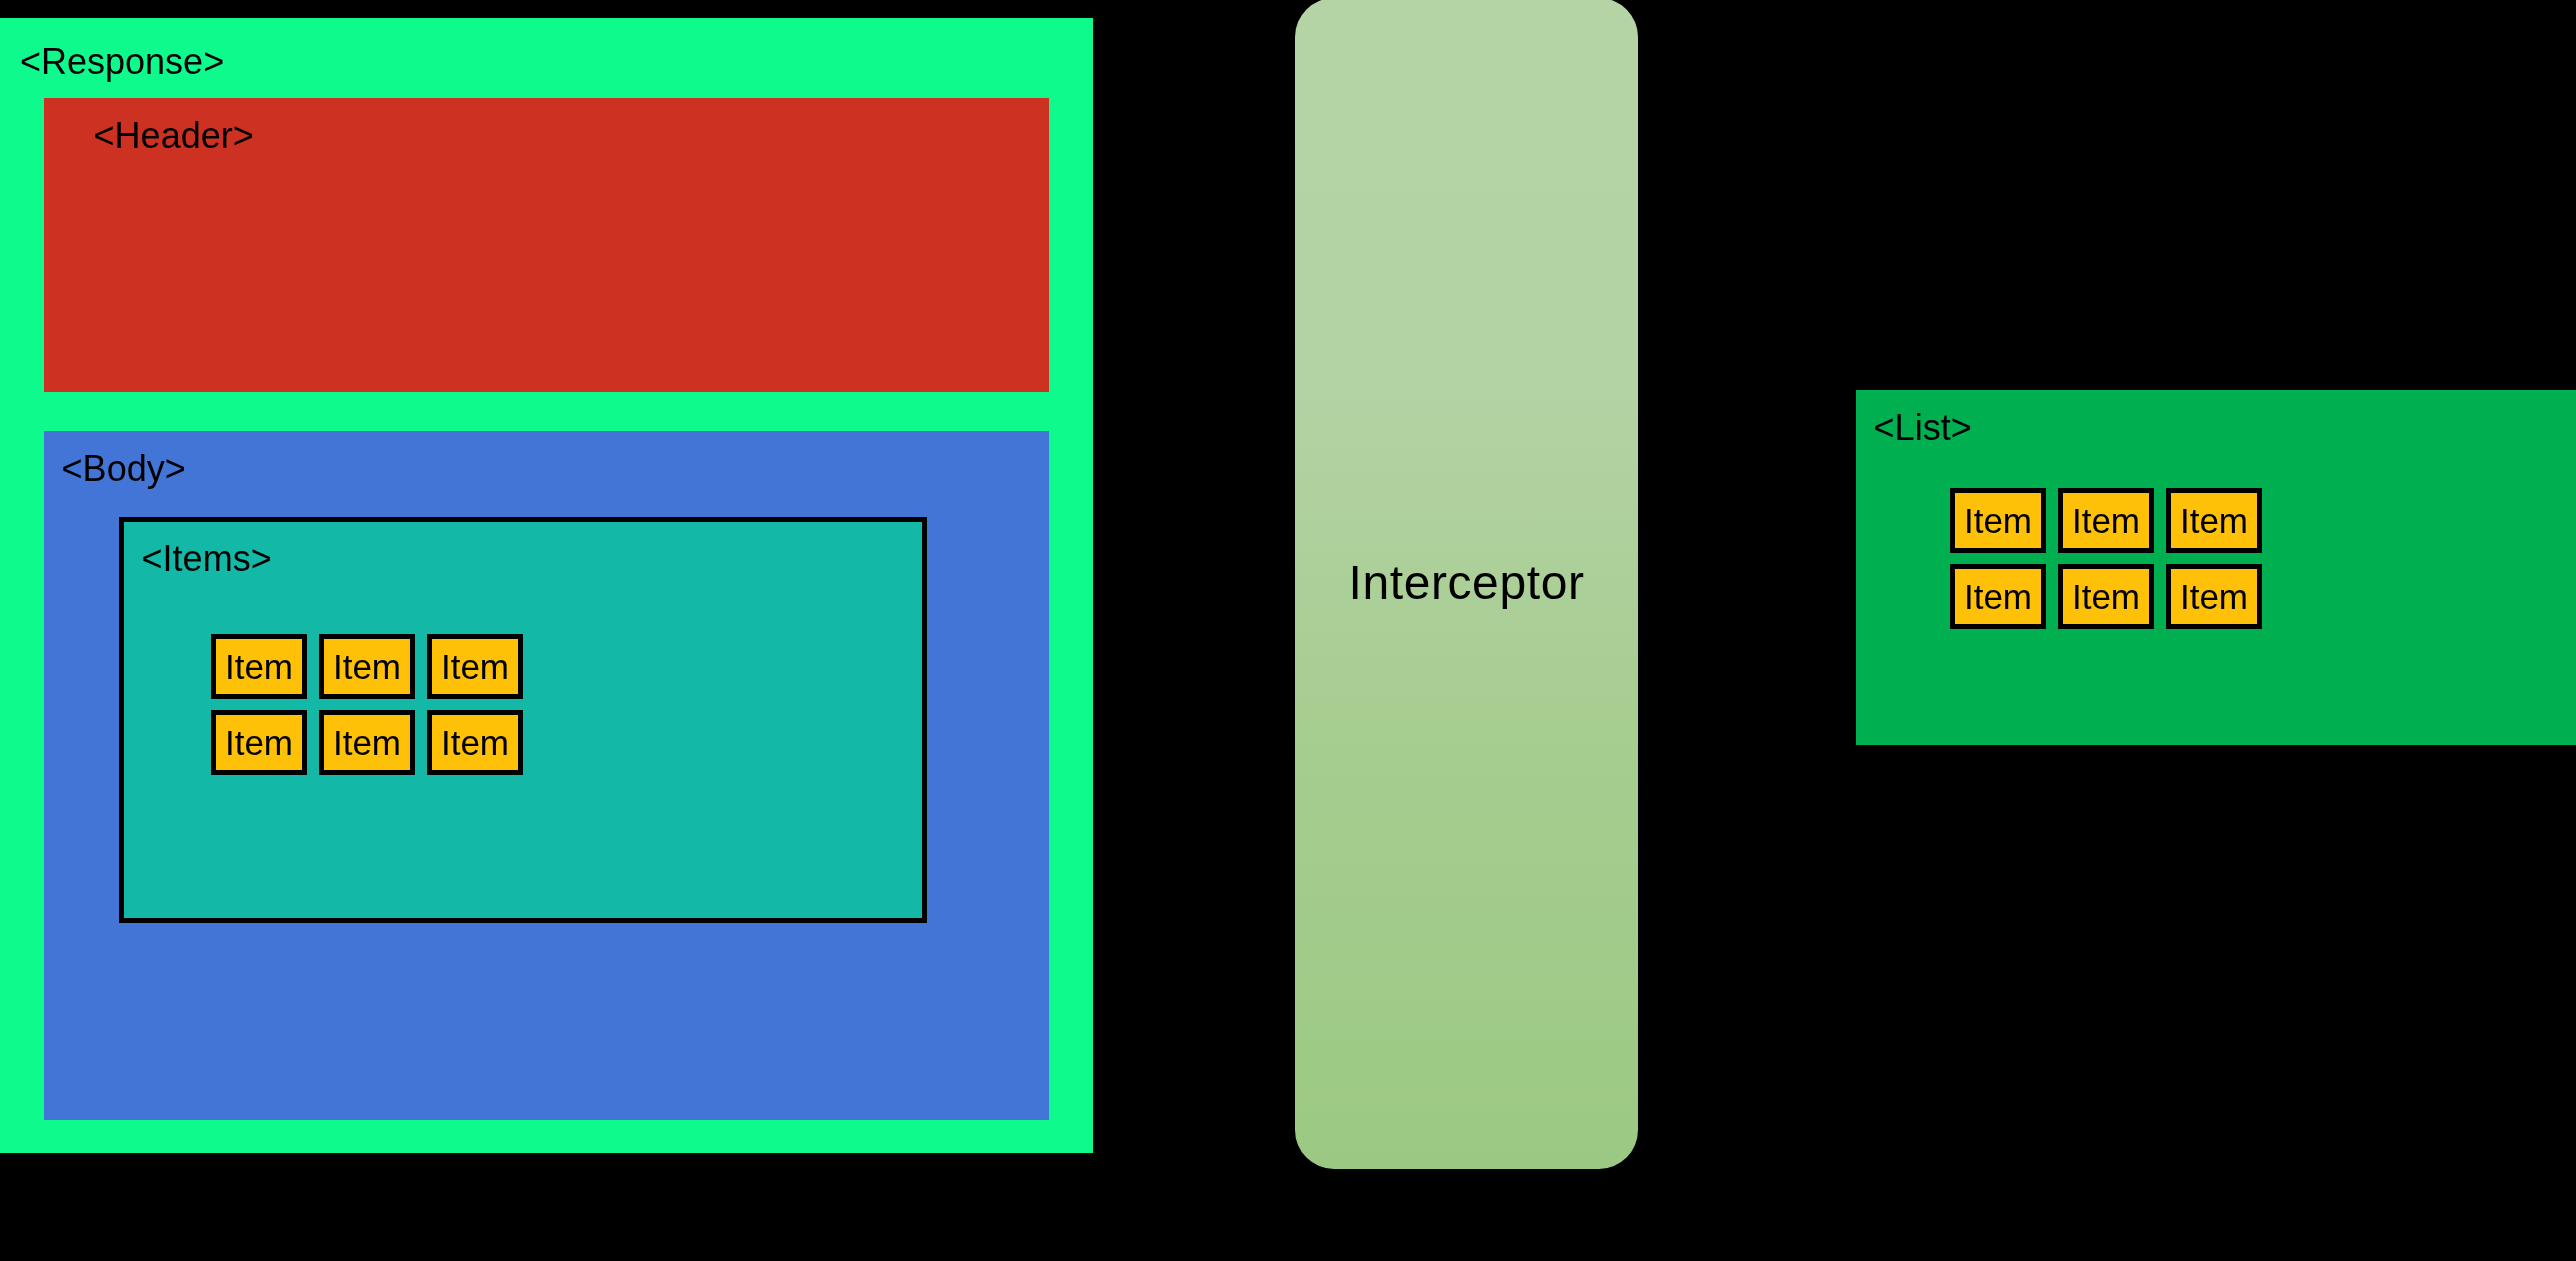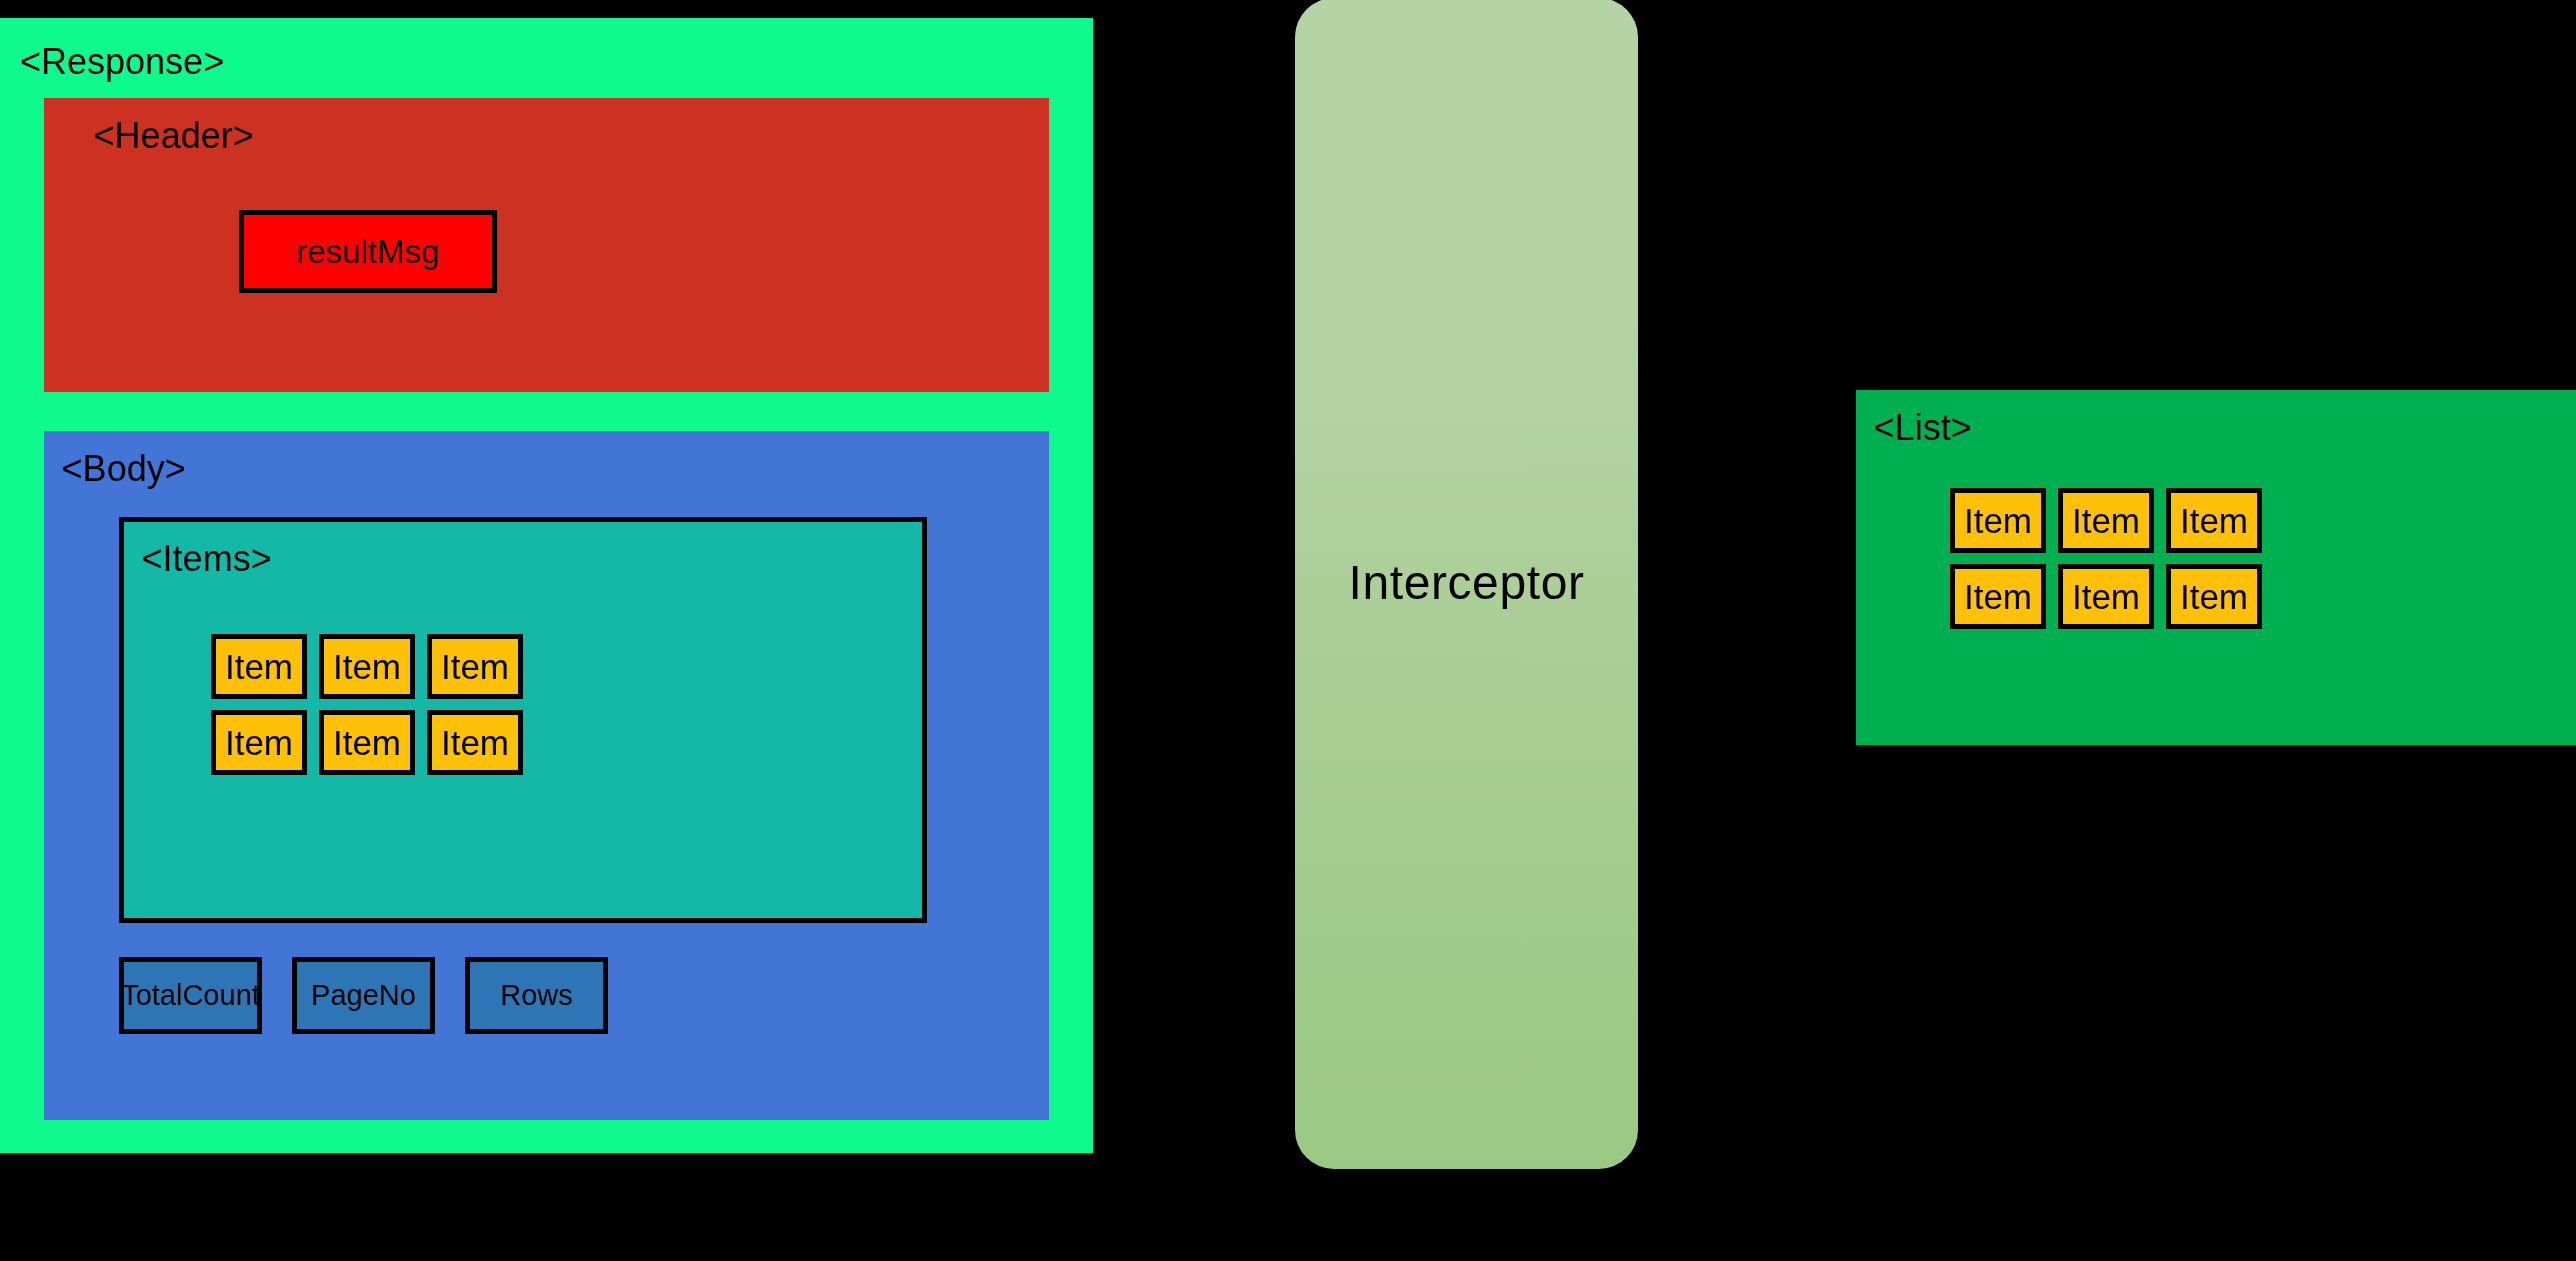--- a/index.html
+++ b/index.html
@@ -182,45 +182,39 @@
 
 <div class="stage">
 
   <div class="response-panel">
     <div class="panel-tag response-tag">&lt;Response&gt;</div>
 
     <div class="header-panel">
       <div class="panel-tag header-tag">&lt;Header&gt;</div>
 
       <div class="header-boxes">
-        <div class="box result-box">resultMsg</div>
       </div>
     </div>
 
     <div class="body-panel">
       <div class="panel-tag body-tag">&lt;Body&gt;</div>
 
       <div class="items-panel">
         <div class="panel-tag items-tag">&lt;Items&gt;</div>
 
         <div class="items-grid">
           <div class="box item-box">Item</div>
           <div class="box item-box">Item</div>
           <div class="box item-box">Item</div>
           <div class="box item-box">Item</div>
           <div class="box item-box">Item</div>
           <div class="box item-box">Item</div>
         </div>
       </div>
 
-      <div class="body-footer">
-        <div class="box meta-box">TotalCount</div>
-        <div class="box meta-box">PageNo</div>
-        <div class="box meta-box">Rows</div>
-      </div>
     </div>
   </div>
 
   <div class="interceptor">
     <div class="interceptor-label">Interceptor</div>
   </div>
 
   <div class="list-panel">
     <div class="panel-tag list-tag">&lt;List&gt;</div>
 

